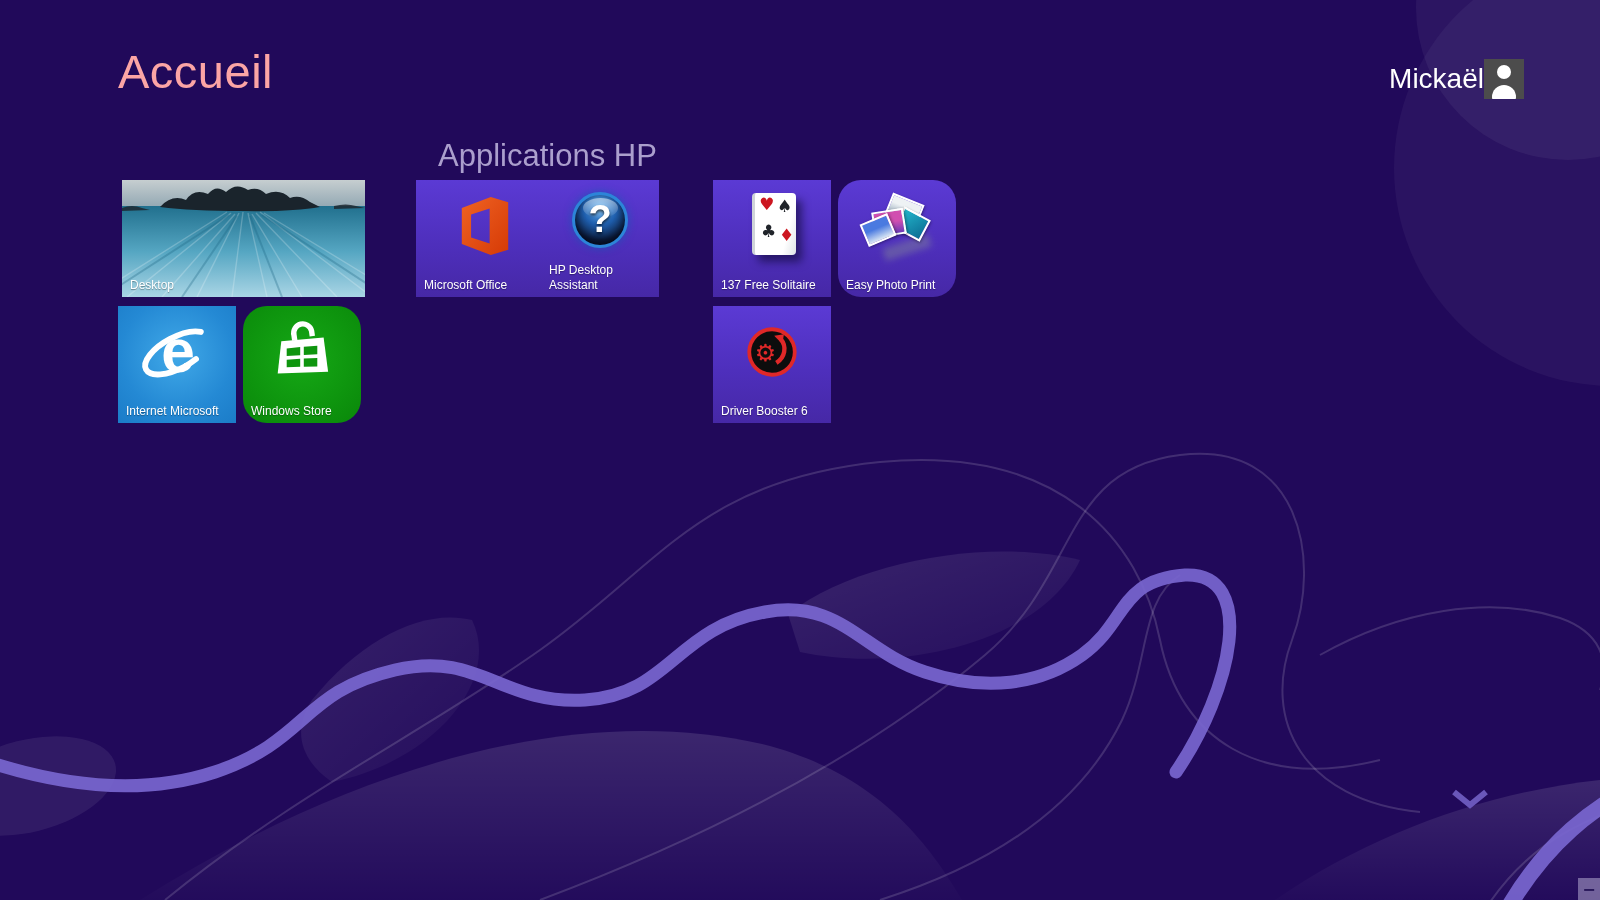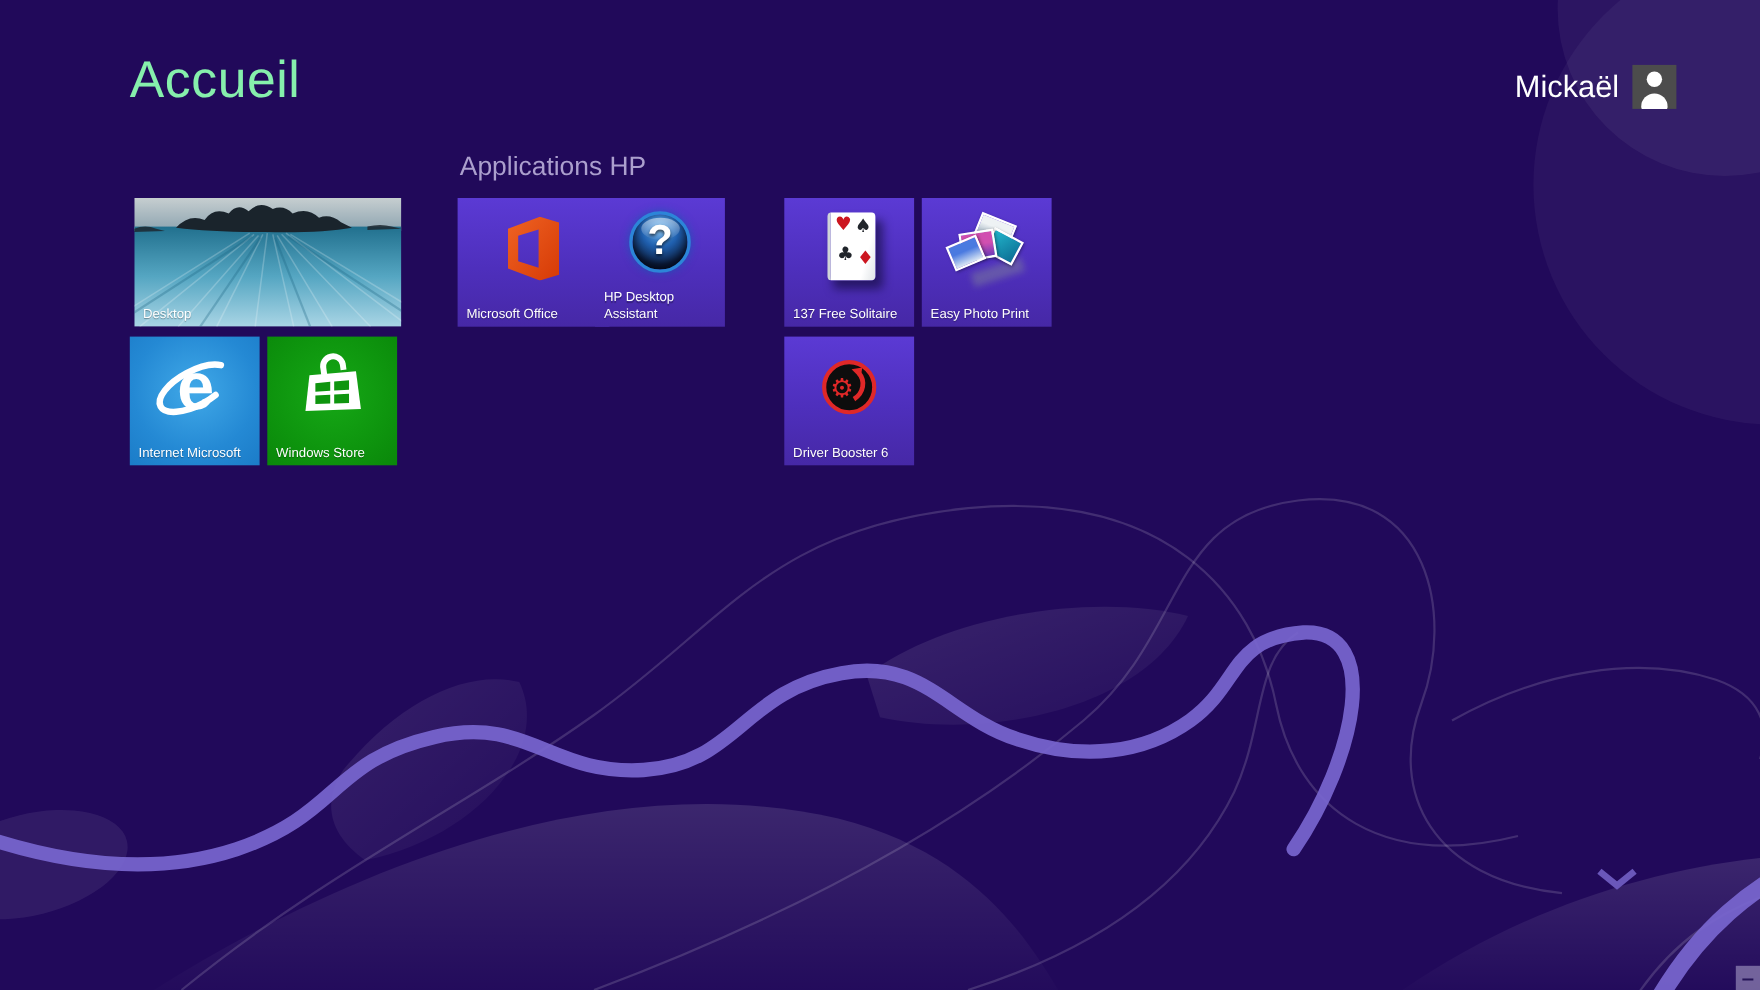--- a/index.html
+++ b/index.html
@@ -9,43 +9,43 @@
     background:#21095a;
     font-family:"Liberation Sans", sans-serif;
     color:#fff;
   }
   
   #bg-decor { position:absolute; inset:0; z-index:0; }
 
   
   .screen-title {
     position:absolute; left:118px; top:44px; z-index:3;
-    font-size:47px; font-weight:200; letter-spacing:0.5px; color:#86efac;
+    font-size:47px; font-weight:200; letter-spacing:0.5px; color:#fca5a5;
   }
   .user-area {
     position:absolute; top:59px; right:76px; z-index:3;
-    display:flex; align-items:center; gap:12px;
+    display:flex; align-items:center; 
   }
   .user-name { font-size:28px; font-weight:300; color:#ffffff; line-height:40px; }
   .avatar {
     position:relative; width:40px; height:40px; background:#4c4c4c; overflow:hidden;
   }
   .avatar .head {
     position:absolute; top:6px; left:13px; width:14px; height:14px;
     border-radius:50%; background:#fff;
   }
   .avatar .torso {
     position:absolute; bottom:-2px; left:8px; width:24px; height:16px;
     border-radius:12px 12px 4px 4px; background:#fff;
   }
 
   
   .group-title {
-    position:absolute; left:418px; top:138px; z-index:3;
-    font-size:24px; font-weight:300; color:#ab9fcd;
+    position:absolute; left:438px; top:138px; z-index:3;
+    font-size:31px; font-weight:300; color:#ab9fcd;
   }
 
   
   .tile {
     position:absolute; width:118px; height:117px; z-index:2;
     cursor:pointer; overflow:hidden;
   }
   .tile-purple {
     background:linear-gradient(180deg,#5b3ad4 0%,#4e2fbc 55%,#4628a6 100%);
   }
@@ -55,25 +55,25 @@
     text-shadow:0 1px 1px rgba(0,0,0,0.35);
   }
   .tile-icon-wrap {
     position:absolute; left:0; right:0; top:0; bottom:26px;
     display:flex; align-items:center; justify-content:center;
   }
 
   
   .tile-desktop { width:243px; height:117px; left:122px; top:180px; }
   .tile-ie      { left:118px; top:306px; }
-  .tile-store   { left:243px; top:306px; }
+  .tile-store   { left:243px; top:306px;border-radius:24px; }
   .tile-office  { left:416px; top:180px; width:138px; }
   .tile-hpsa    { left:541px; top:180px; }
   .tile-sol     { left:713px; top:180px; }
-  .tile-photo   { left:838px; top:180px; }
+  .tile-photo   { left:838px; top:180px;border-radius:23px; }
   .tile-boost   { left:713px; top:306px; }
 
   .tile-ie {
     background:radial-gradient(circle at 50% 42%, #41a9e8 0%, #2489d4 62%, #1b7cc8 100%);
   }
   .tile-store {
     background:radial-gradient(circle at 50% 45%, #16a816 0%, #0e950e 60%, #0a870a 100%);
   }
 
   

